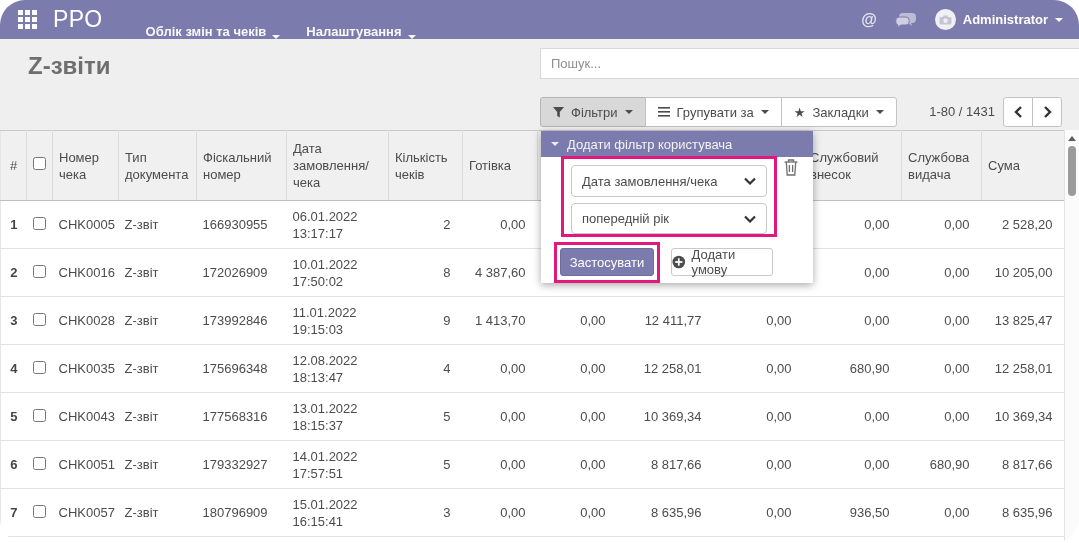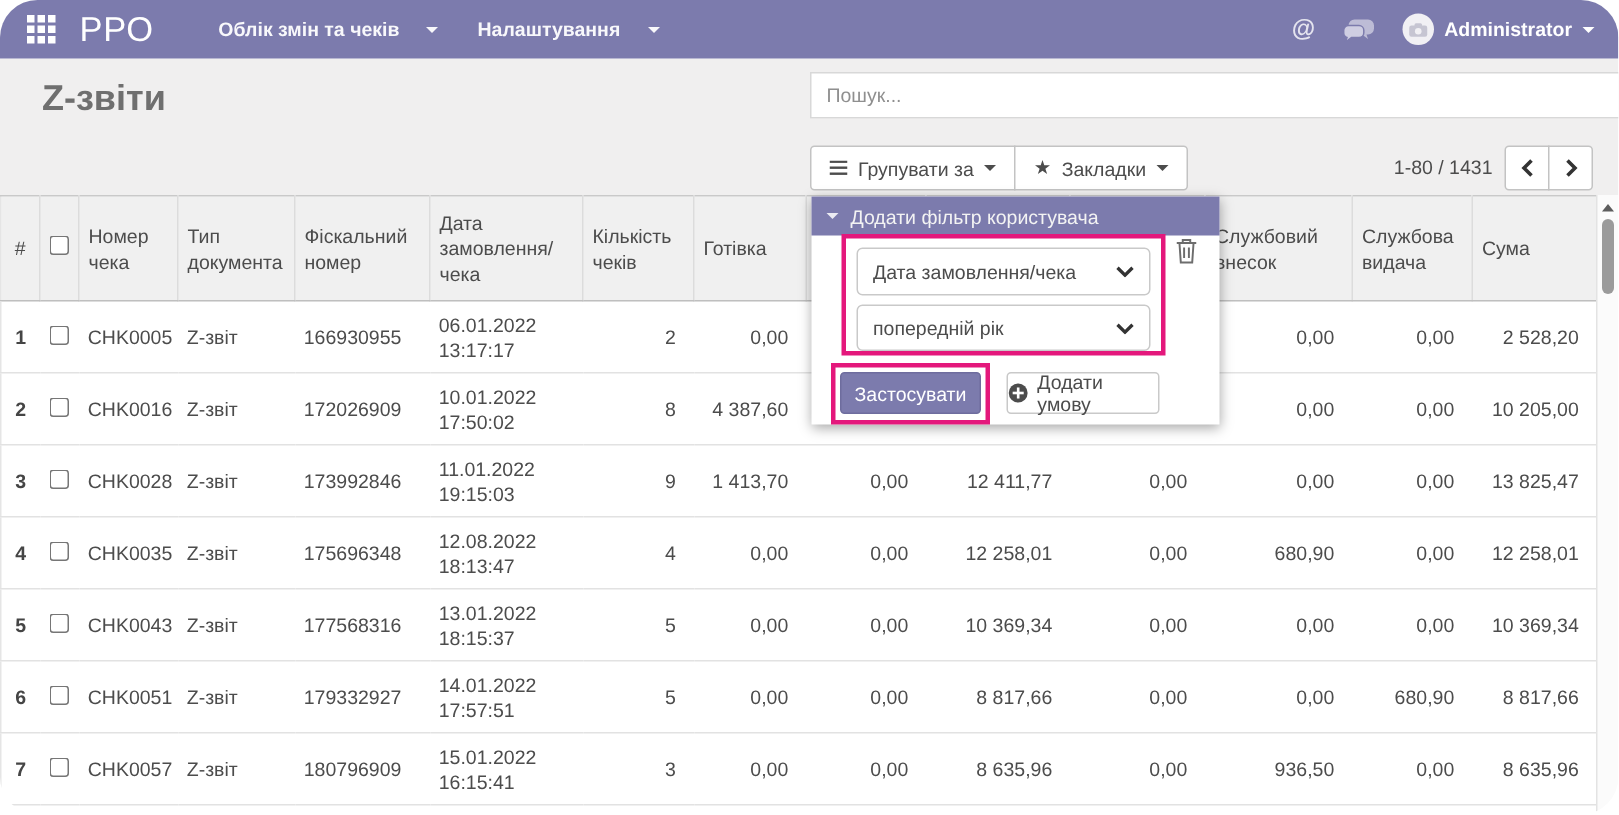--- a/index.html
+++ b/index.html
@@ -9,21 +9,21 @@
     font-family:"Liberation Sans","DejaVu Sans",sans-serif; color:#4c4c4c; background:#fff;border-radius:25px;
   }
   
   .navbar {
     position:absolute; top:0; left:0; width:1079px; height:39px;
     background:#7c7bad; display:flex; align-items:center; padding:0 16px; z-index:30;
   }
   .apps-icon { display:grid; grid-template-columns:repeat(3,5px); grid-template-rows:repeat(3,5px); gap:2px; margin:0 16px 0 2px; cursor:pointer; }
   .apps-icon span { background:#fff; width:5px; height:5px; }
   .brand { color:#fff; font-size:23px; font-weight:500; letter-spacing:.5px; margin-right:30px; cursor:pointer; }
-  .nav-menu { display:flex; align-items:center; gap:18px; color:rgba(255,255,255,.95); font-size:13px; font-weight:700; padding:0 13px; height:39px; cursor:pointer; }
+  .nav-menu { display:flex; align-items:flex-end; gap:6px; color:rgba(255,255,255,.95); font-size:13px; font-weight:700; padding:0 13px; height:39px; cursor:pointer; }
   .caret-down { width:0; height:0; border-left:4px solid transparent; border-right:4px solid transparent; border-top:4px solid currentColor; display:inline-block; }
   .nav-spacer { flex:1; }
   .nav-right { display:flex; align-items:center; gap:18px; }
   .at-icon { color:rgba(255,255,255,.8); font-size:16px; font-weight:700; cursor:pointer; }
   .chat-icon { cursor:pointer; display:flex; }
   .user-chip { display:flex; align-items:center; gap:7px; color:#fff; font-size:13px; font-weight:700; cursor:pointer; }
   .avatar { width:21px; height:21px; border-radius:50%; background:#f1f0f4; display:flex; align-items:center; justify-content:center; }
   
   .control-panel { position:absolute; top:39px; left:0; width:1079px; height:91px; background:#f0efef; }
   .page-title { position:absolute; left:28px; top:13px; font-size:24px; color:#6f6f6f;font-weight:bold; }
@@ -146,20 +146,27 @@
       <input type="text" placeholder="Пошук..." style="">
       <span class="search-icon">
         <svg width="18" height="18" viewBox="0 0 18 18" fill="none" stroke="#222" stroke-width="1.8">
           <circle cx="10.5" cy="7.5" r="5.2"></circle>
             <line x1="6.2" y1="11.6" x2="2.2" y2="15.6"></line>
         </svg>
       </span>
     </div>
 
     <div class="toolbar">
+      <div class="tbtn active">
+        <svg width="11" height="11" viewBox="0 0 11 11">
+            <path d="M0 0 H11 L6.8 5 V10.5 L4.2 9 V5 Z" fill="#4c4c4c"></path>
+          </svg>
+        <span>Фільтри</span>
+        <span class="caret-down" style="color:#4c4c4c"></span>
+      </div>
       <div class="tbtn">
         <svg width="12" height="10" viewBox="0 0 12 10">
             <rect y="0" width="12" height="1.6" fill="#4c4c4c"></rect>
             <rect y="4" width="12" height="1.6" fill="#4c4c4c"></rect>
             <rect y="8" width="12" height="1.6" fill="#4c4c4c"></rect>
           </svg>
         <span>Групувати за</span>
         <span class="caret-down" style="color:#4c4c4c"></span>
       </div>
       <div class="tbtn">

